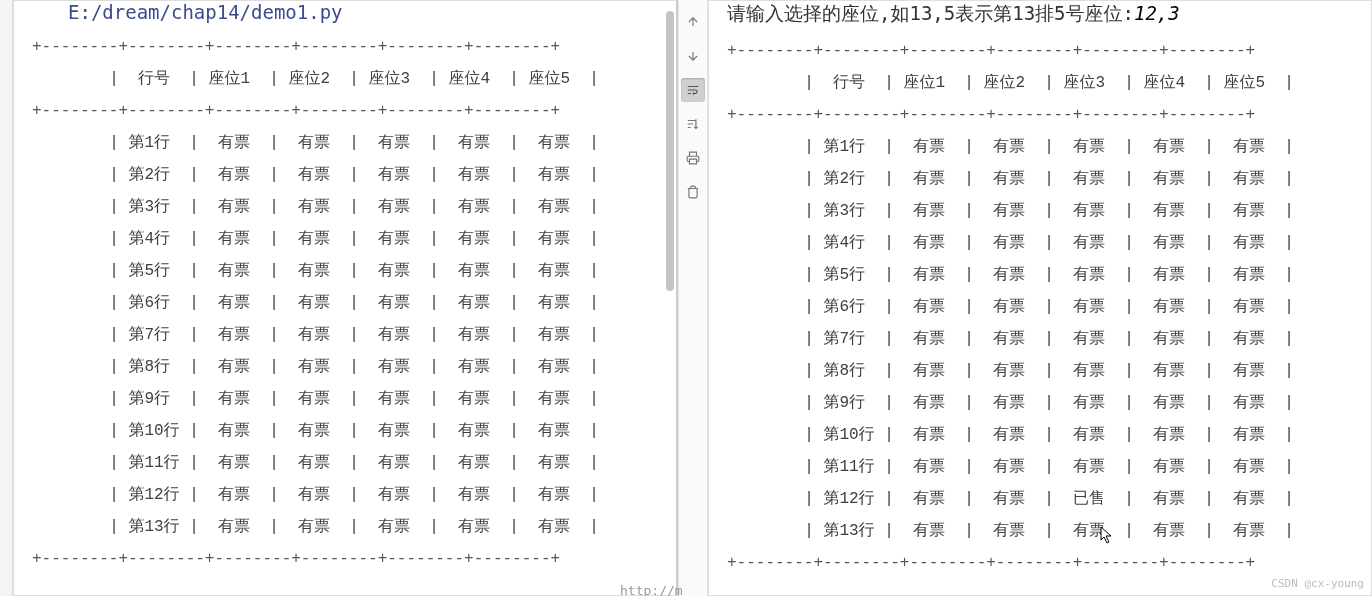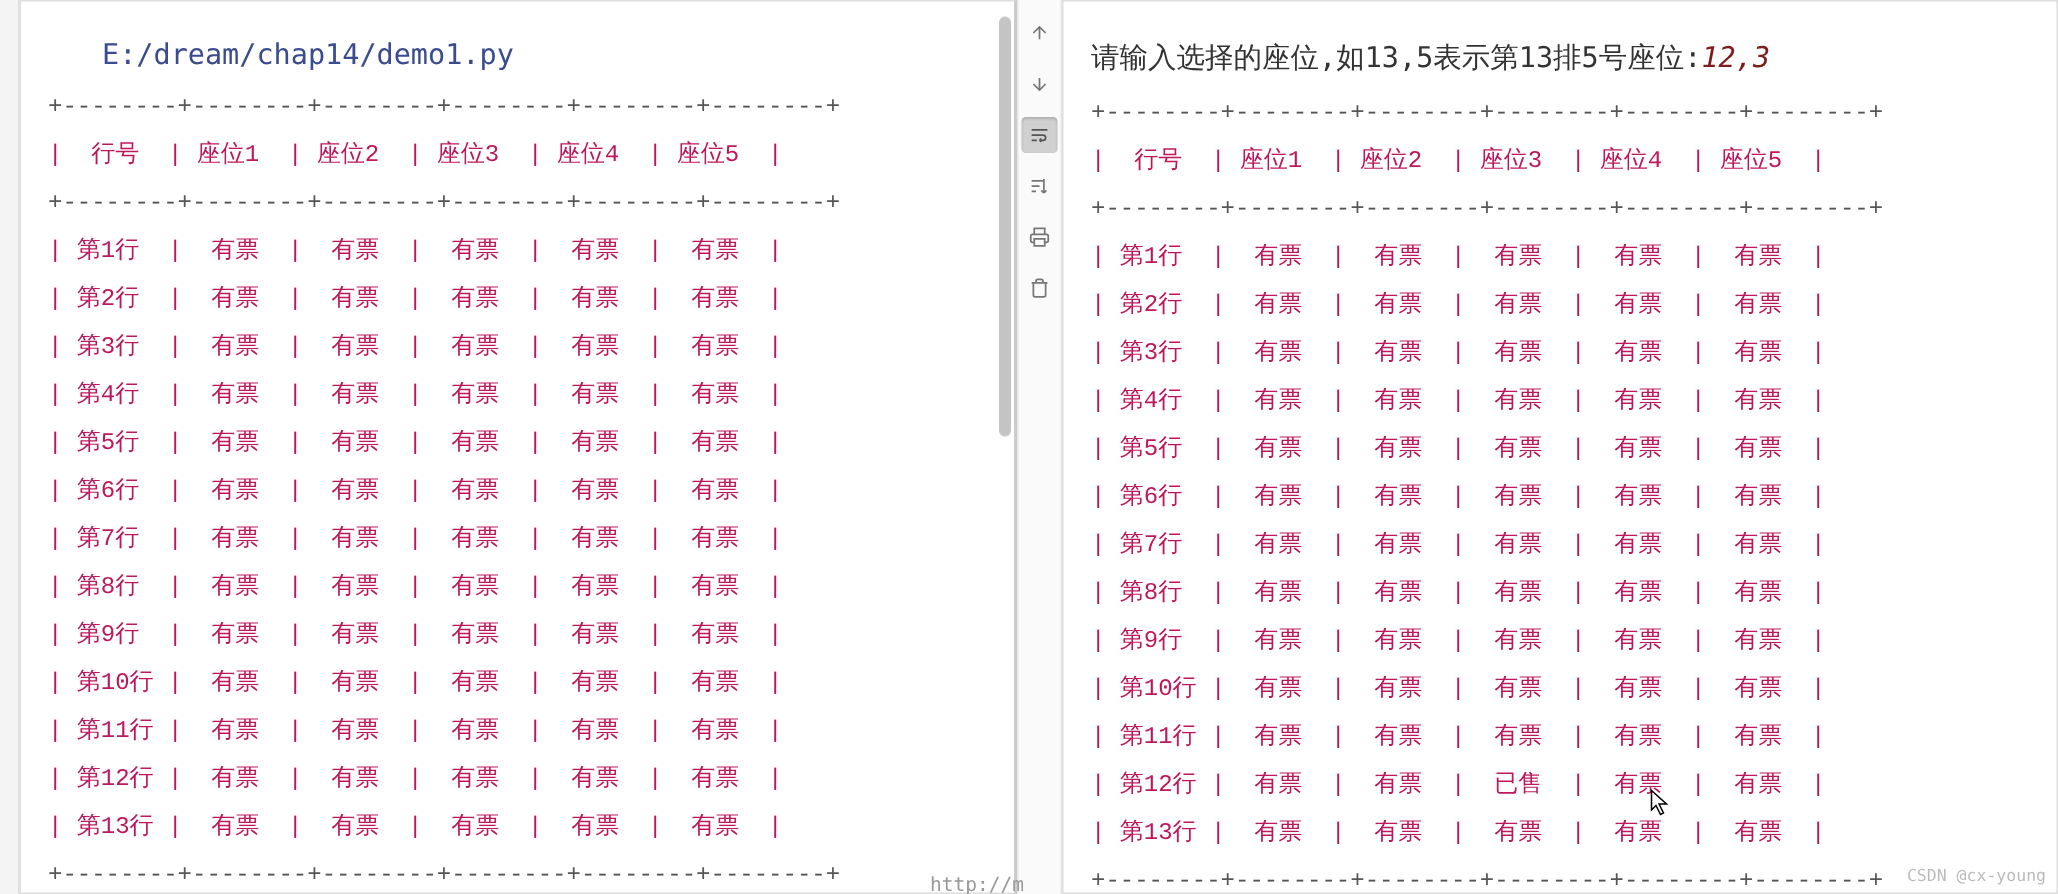--- a/index.html
+++ b/index.html
@@ -28,53 +28,53 @@
     .panel {
       flex: 1;
       position: relative;
       overflow: hidden;
       border: 1px solid #ddd;
     }
     .panel-left {
       border-right: 2px solid #ccc;
     }
     .panel-content {
-      padding: 24px 0 0 18px;
+      padding: 0 0 0 18px;
       height: 100%;
       overflow: auto;
     }
     .filepath {
       color: #3b4b8f;
       font-family: Consolas, monospace;
       font-size: 19px;
       margin-bottom: 8px;
       margin-left: 36px;
     }
     .prompt-line {
       font-size: 19px;
       margin-bottom: 8px;
       color: #333;
     }
     .prompt-input {
-      color: #7f1d1d;
+      color: #000000;
       font-style: italic;
       font-family: Consolas, monospace;
     }
     .table-wrap {
       font-family: Consolas, "Courier New", monospace;
       color: #333;
       line-height: 2.0;
       white-space: pre;
       font-size: 16px;
     }
     .hrsep {
       letter-spacing: 0px;
       color: #555;
     }
-    .trow { color: #be185d; }
+    .trow { color: #404040; text-align: center; }
     .scroll-thumb {
       position: absolute;
       top: 10px;
       right: 2px;
       width: 8px;
       height: 280px;
       background: #c4c4c4;
       border-radius: 4px;
     }
     .toolbar {

